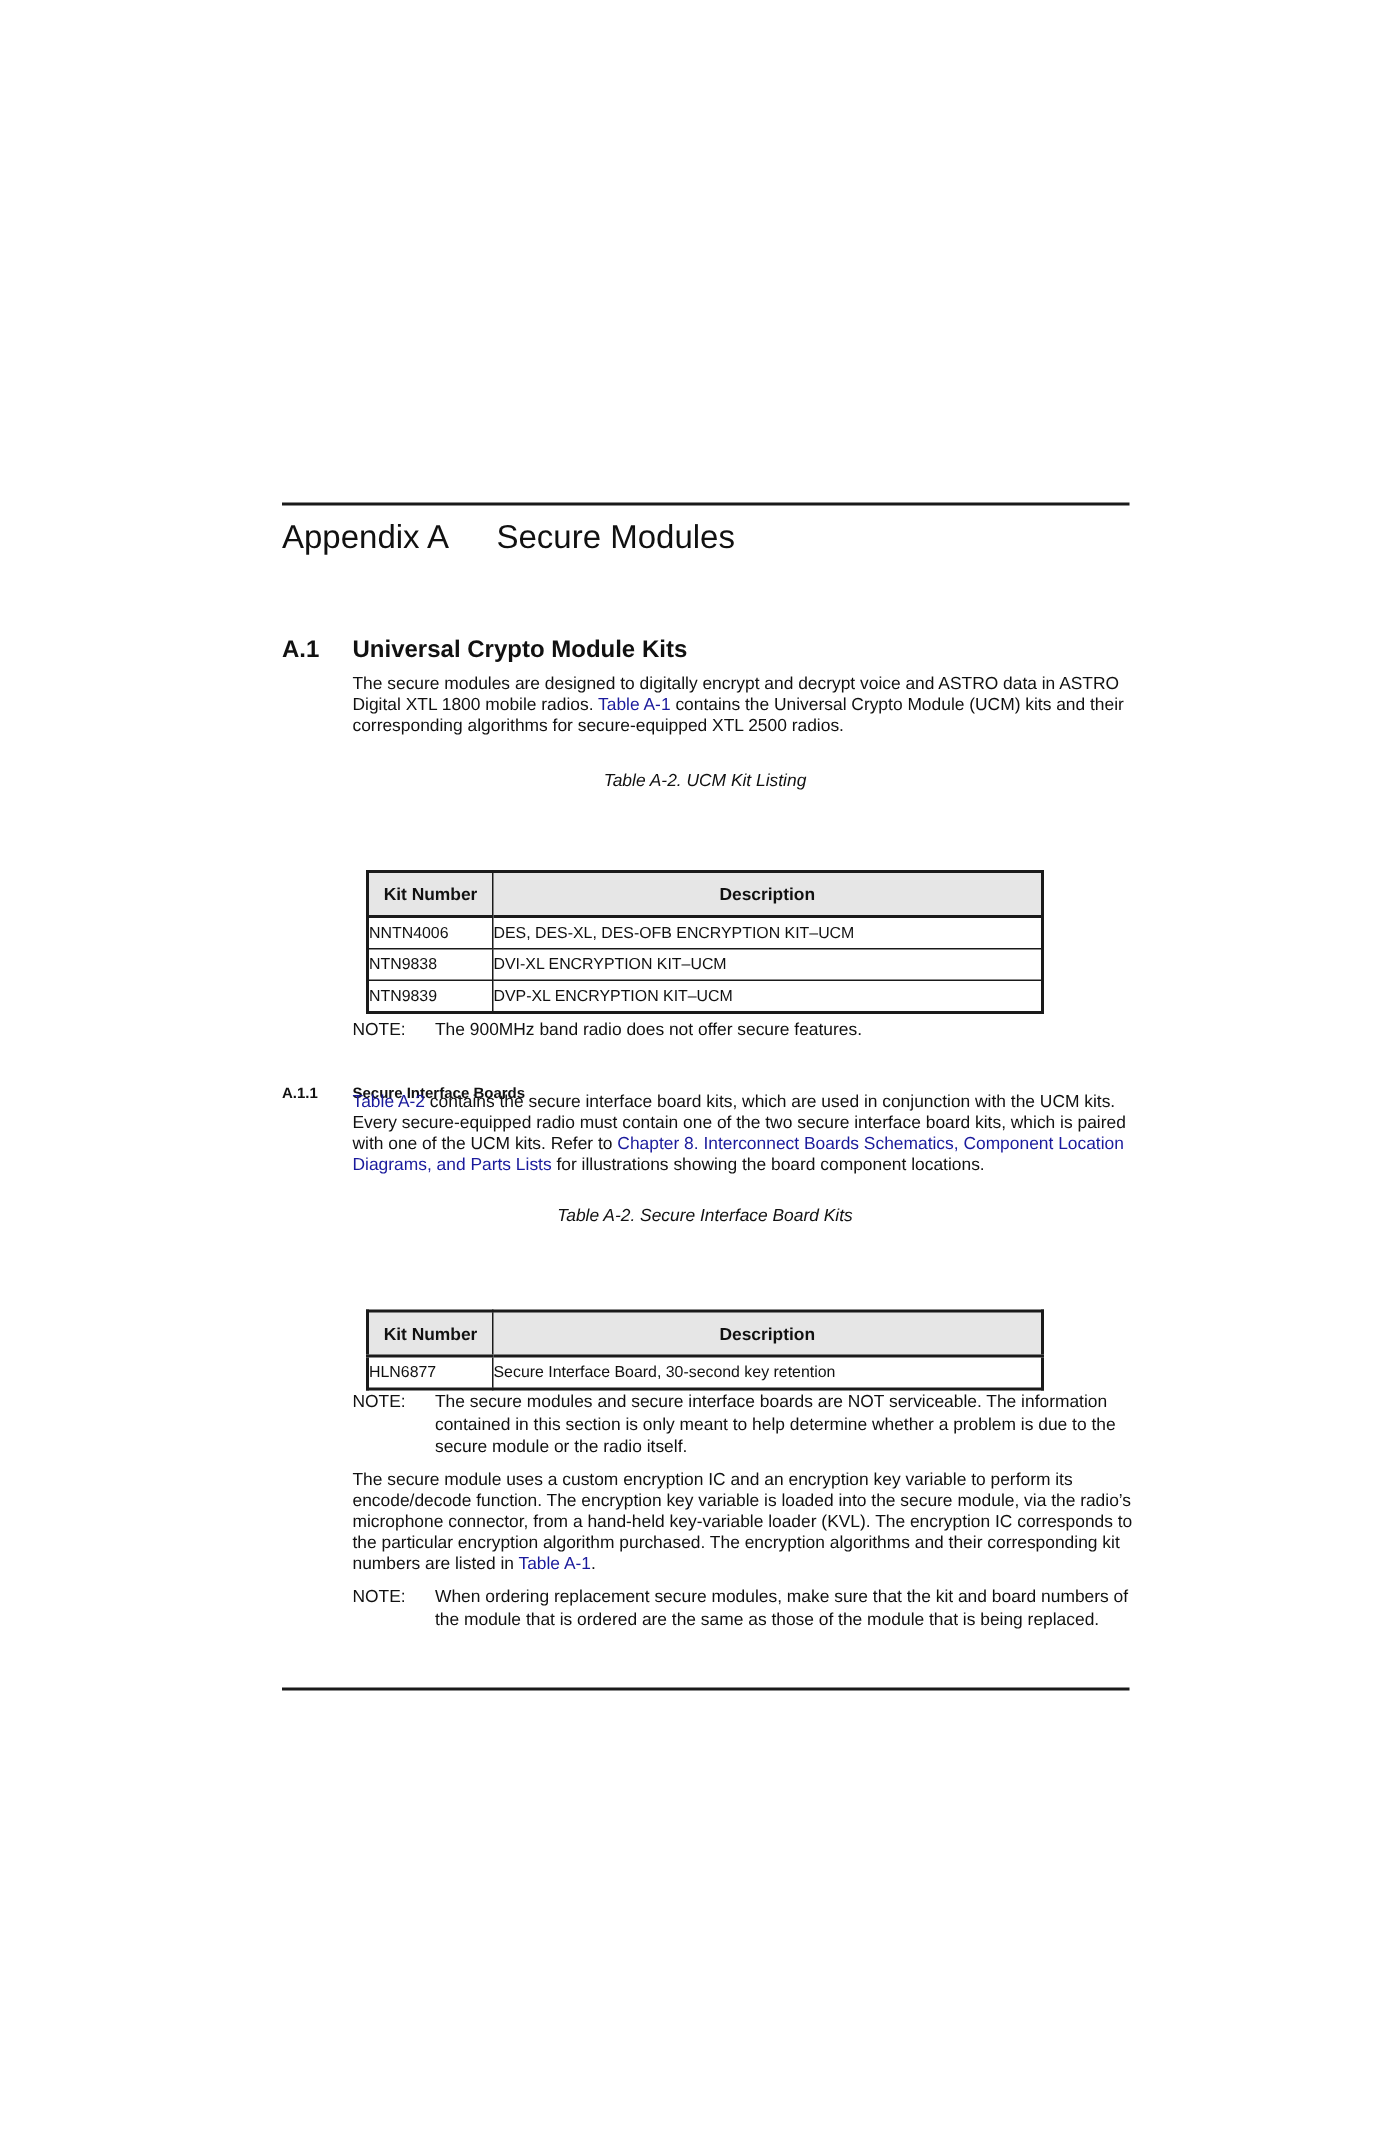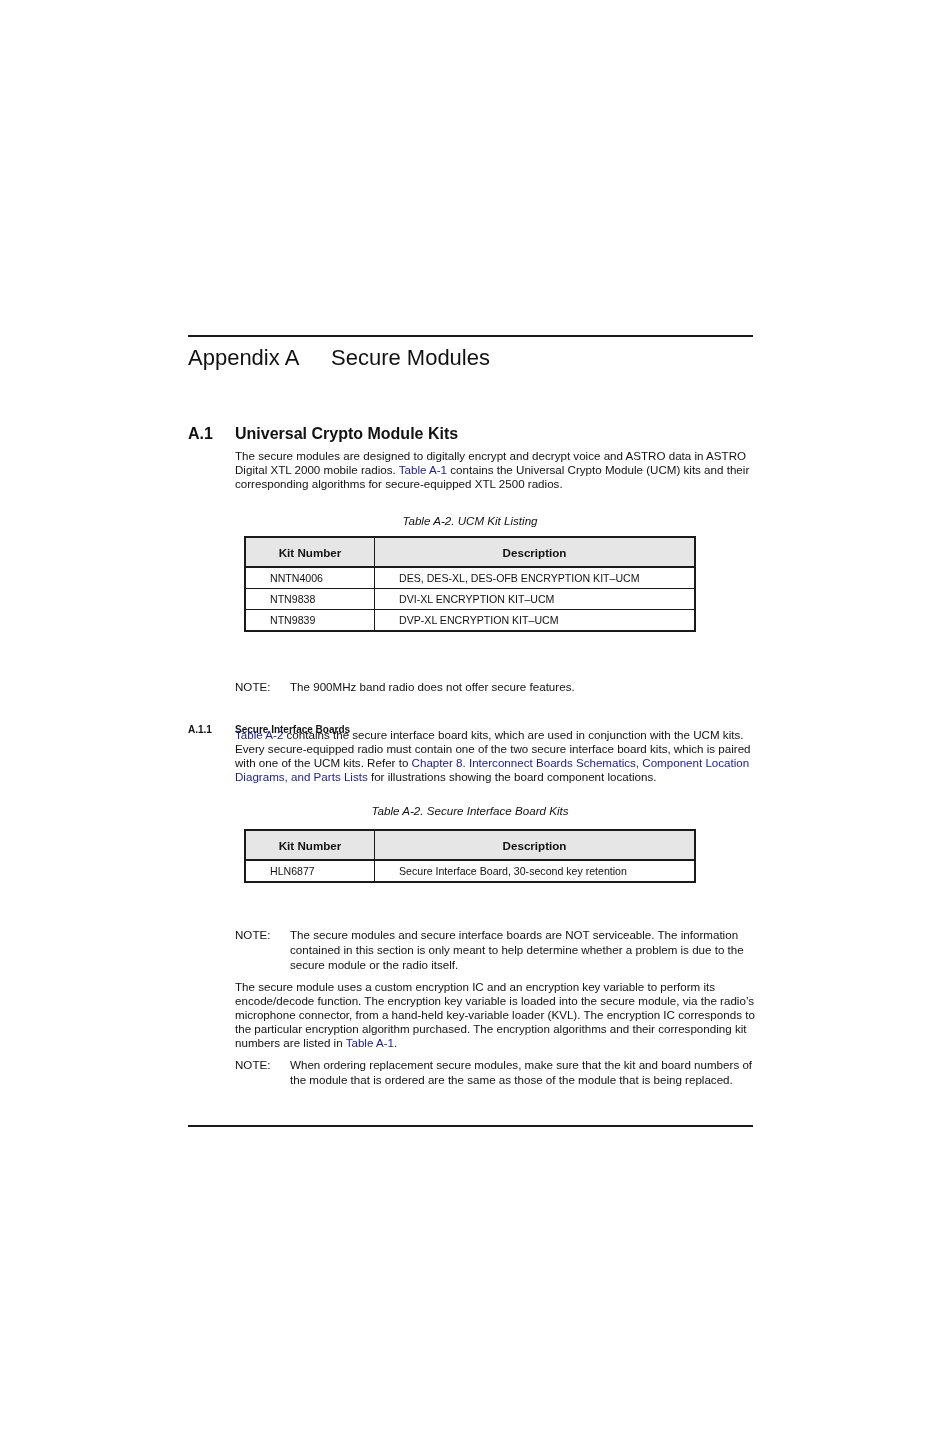--- a/index.html
+++ b/index.html
@@ -7,43 +7,43 @@
   .rule { position: absolute; left: 188px; width: 565px; height: 2px; background: #1a1a1a; }
   .rule.top { top: 335px; }
   .rule.bottom { top: 1125px; }
   .title { position: absolute; left: 188px; top: 345px; font-size: 22px; font-weight: normal; white-space: nowrap; }
   .title .num { display: inline-block; width: 143px; }
   .h1 { position: absolute; left: 188px; font-size: 16px; font-weight: bold; white-space: nowrap; }
   .h1 .num { display: inline-block; width: 47px; }
   .para { position: absolute; left: 235px; width: 520px; font-size: 11.6px; line-height: 14px; }
   .link { color: #1a1a9c; }
   .caption { position: absolute; left: 244px; width: 452px; text-align: center; font-style: italic; font-size: 11.6px; }
-  table { position: absolute; left: 244px; width: 452px; border-collapse: collapse; border: 2px solid #1a1a1a; font-size: 10.6px; }
+  table { position: absolute; left: 244px; width: 452px; border-collapse: collapse; border: 2px solid #1a1a1a; font-size: 10.6px; margin-top: 44px; }
   th { background: #e6e6e6; font-weight: bold; font-size: 11.6px; height: 26px; border: 1px solid #1a1a1a; border-bottom: 2px solid #1a1a1a; }
-  td { height: 20px; border: 1px solid #1a1a1a; padding: 0 24px; }
+  td { height: 20px; border: 1px solid #1a1a1a; padding: 0 0; }
   th.k, td.k { width: 80px; }
   .note { position: absolute; left: 235px; width: 520px; font-size: 11.6px; line-height: 15px; }
   .note .lbl { font-weight: normal; position: absolute; left: 0; }
   .note .txt { display: block; padding-left: 55px; }
 </style>
 </head>
 <body>
 
 <div class="rule top"></div>
 
 <div class="title">
   <span class="num">Appendix A</span><span>Secure Modules</span>
 </div>
 
 <div class="h1" style="top:425px;">
   <span class="num">A.1</span><span>Universal Crypto Module Kits</span>
 </div>
 
 <div class="para" style="top:449px;">
-  <span>The secure modules are designed to digitally encrypt and decrypt voice and ASTRO data in ASTRO Digital XTL 2000 mobile radios. </span><span class="link">Table A-1</span><span> contains the Universal Crypto Module (UCM) kits and their corresponding algorithms for secure-equipped XTL 2500 radios.</span>
+  <span>The secure modules are designed to digitally encrypt and decrypt voice and ASTRO data in ASTRO Digital XTL 1800 mobile radios. </span><span class="link">Table A-1</span><span> contains the Universal Crypto Module (UCM) kits and their corresponding algorithms for secure-equipped XTL 2500 radios.</span>
 </div>
 
 <div class="caption" style="top:514px;">Table A-2.  UCM Kit Listing</div>
 
 <table style="top:536px;">
   <tbody>
       <tr>
     <th class="k">Kit Number</th>
     <th>Description</th>
   </tr>

